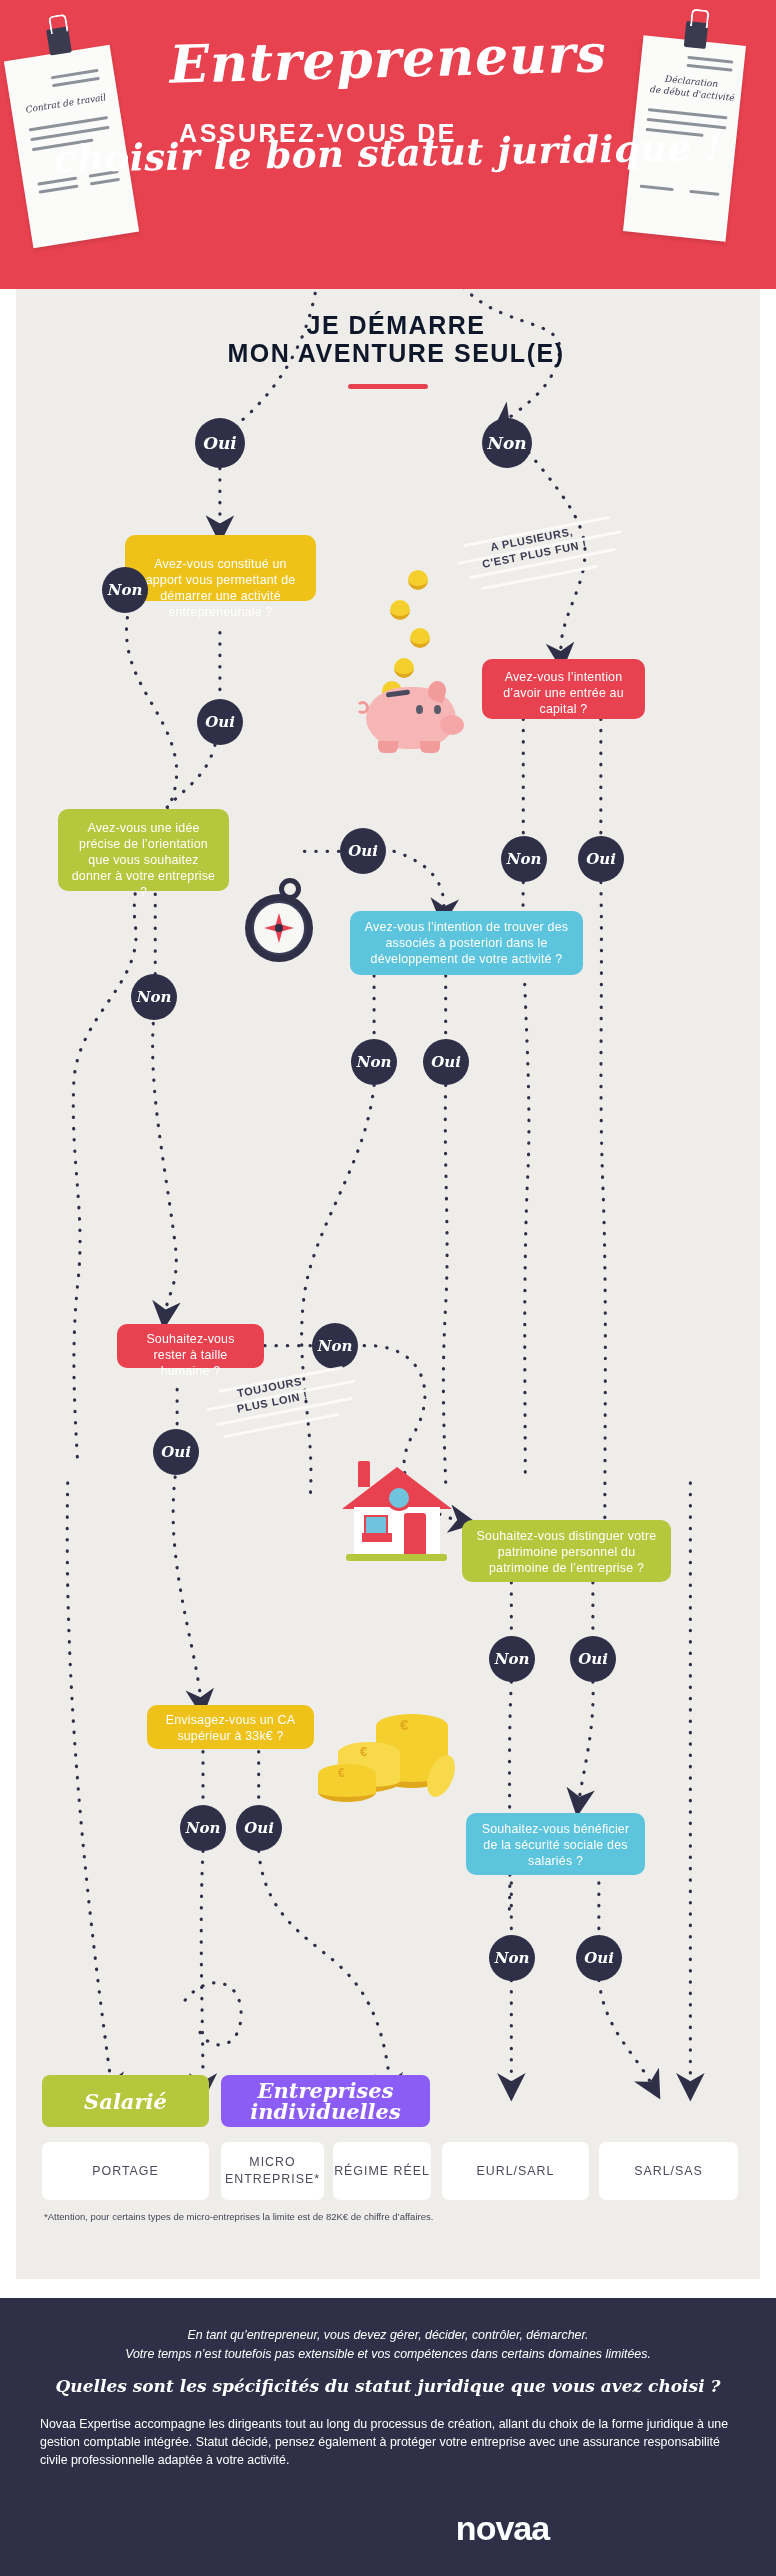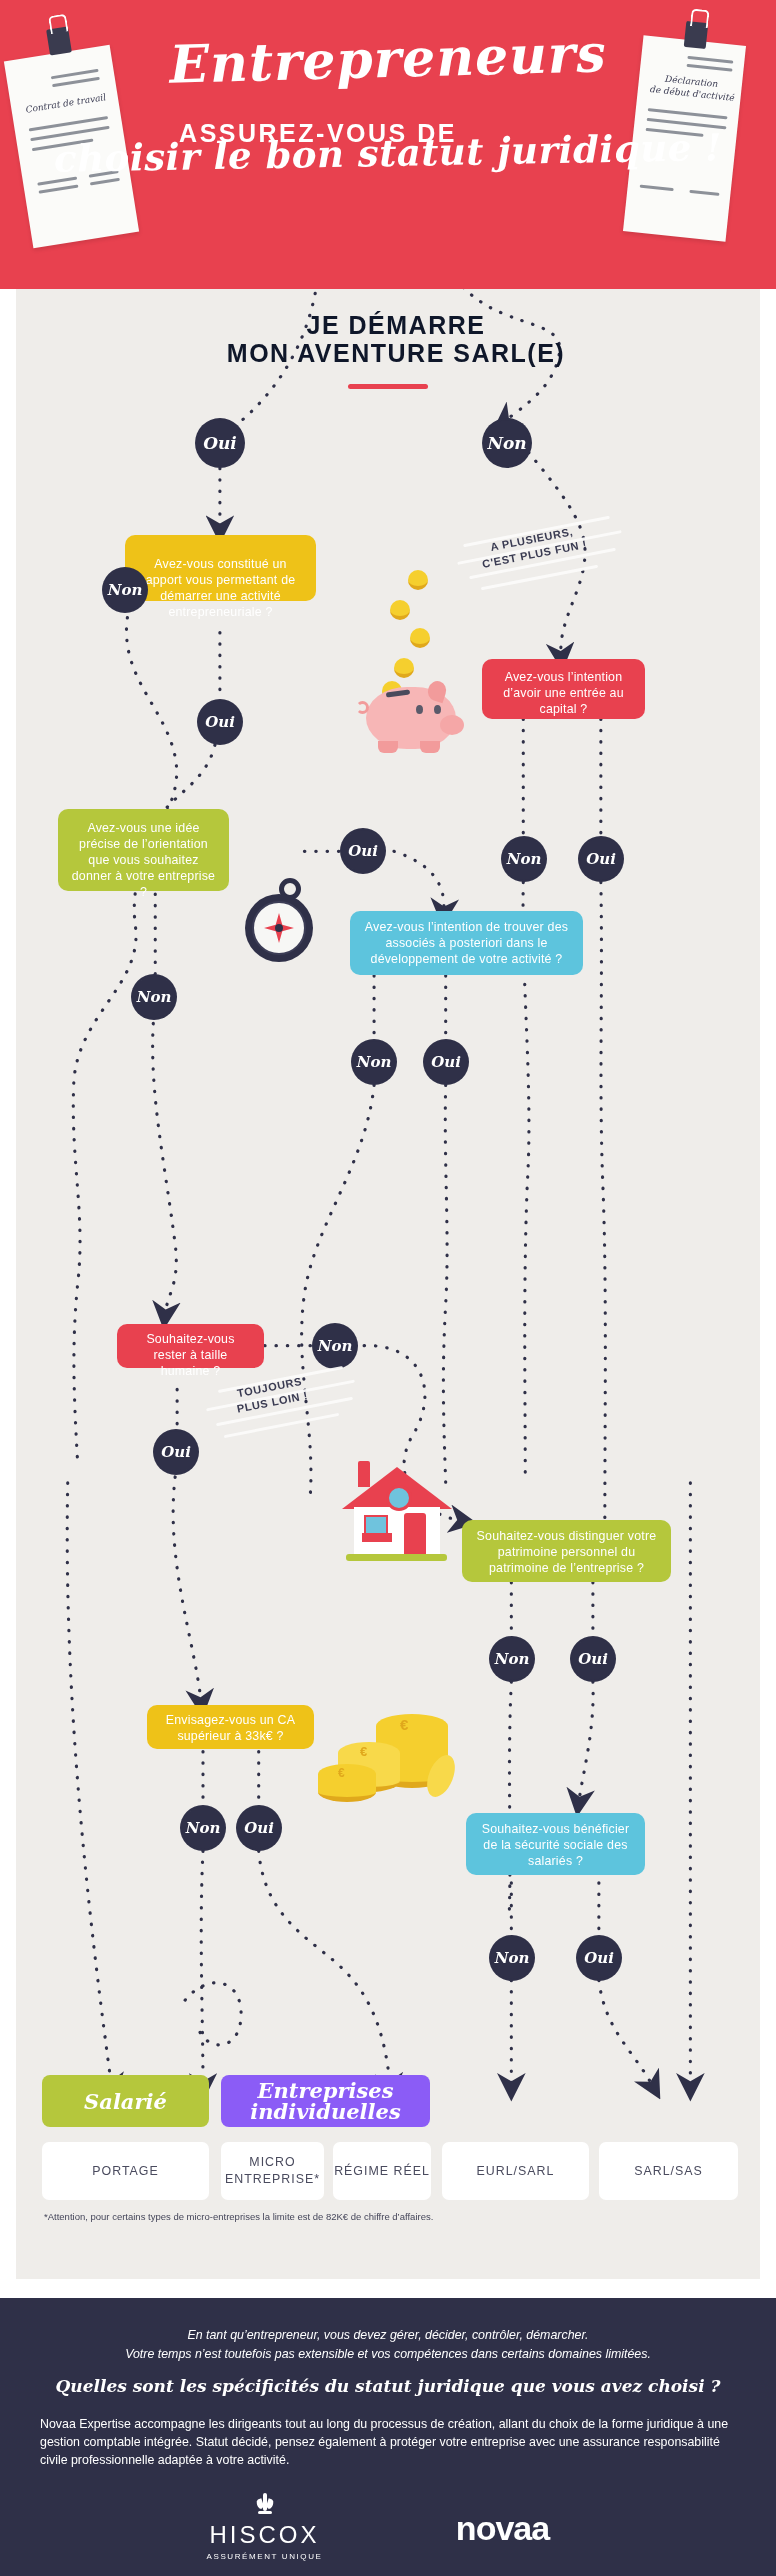--- a/index.html
+++ b/index.html
@@ -259,21 +259,21 @@
         <path d="M678,1200 L678,1806" marker-end="url(#ar)"></path>
 
         <path d="M52,1200 C48,1400 68,1600 96,1806" marker-end="url(#ar)"></path>
 
         <path d="M170,1720 C195,1690 230,1700 226,1740 C222,1776 185,1770 182,1742"></path>
       </g>
     </svg>
 
     <div class="sec-title">
       <span>JE DÉMARRE</span><br>
-      <span>MON AVENTURE SARL(E)</span>
+      <span>MON AVENTURE SEUL(E)</span>
     </div>
     <div class="sec-rule"></div>
 
     <div class="badge" style="left:181px; top:131px;">Oui</div>
     <div class="badge" style="left:468px; top:131px;">Non</div>
 
     <div class="q yellow" style="left:109px; top:246px; width:191px; height:66px;">Avez-vous constitué un apport vous permettant de démarrer une activité entrepreneuriale ?</div>
     <div class="badge sm" style="left:88px; top:280px;">Non</div>
     <div class="badge sm" style="left:183px; top:412px;">Oui</div>
 
@@ -393,28 +393,18 @@
 
   <div class="footer">
     <div class="f-italic">
       <span>En tant qu’entrepreneur, vous devez gérer, décider, contrôler, démarcher.</span><br>
       <span>Votre temps n’est toutefois pas extensible et vos compétences dans certains domaines limitées.</span>
     </div>
     <div class="f-head">Quelles sont les spécificités du statut juridique que vous avez choisi  ?</div>
     <div class="f-body">Novaa Expertise accompagne les dirigeants tout au long du processus de création, allant du choix de la forme juridique à une gestion comptable intégrée. Statut décidé, pensez également à protéger votre entreprise avec une assurance responsabilité civile professionnelle adaptée à votre activité.</div>
 
     <div class="logos">
-      <div class="hiscox">
-        <div style="margin:0 auto 4px; width:16px; height:24px; position:relative;">
-          <div style="position:absolute;left:6px;top:0;width:4px;height:18px;background:#fff;border-radius:2px;"></div>
-          <div style="position:absolute;left:0px;top:6px;width:6px;height:10px;background:#fff;border-radius:50% 0 50% 50%;transform:rotate(-18deg);"></div>
-          <div style="position:absolute;left:10px;top:6px;width:6px;height:10px;background:#fff;border-radius:0 50% 50% 50%;transform:rotate(18deg);"></div>
-          <div style="position:absolute;left:1px;top:18px;width:14px;height:3px;background:#fff;border-radius:2px;"></div>
-        </div>
-        <div class="hiscox-name">HISCOX</div>
-        <div class="hiscox-tag">ASSURÉMENT UNIQUE</div>
-      </div>
       <div class="novaa">novaa</div>
     </div>
   </div>
 
 </div>
 
 
 </body></html>

